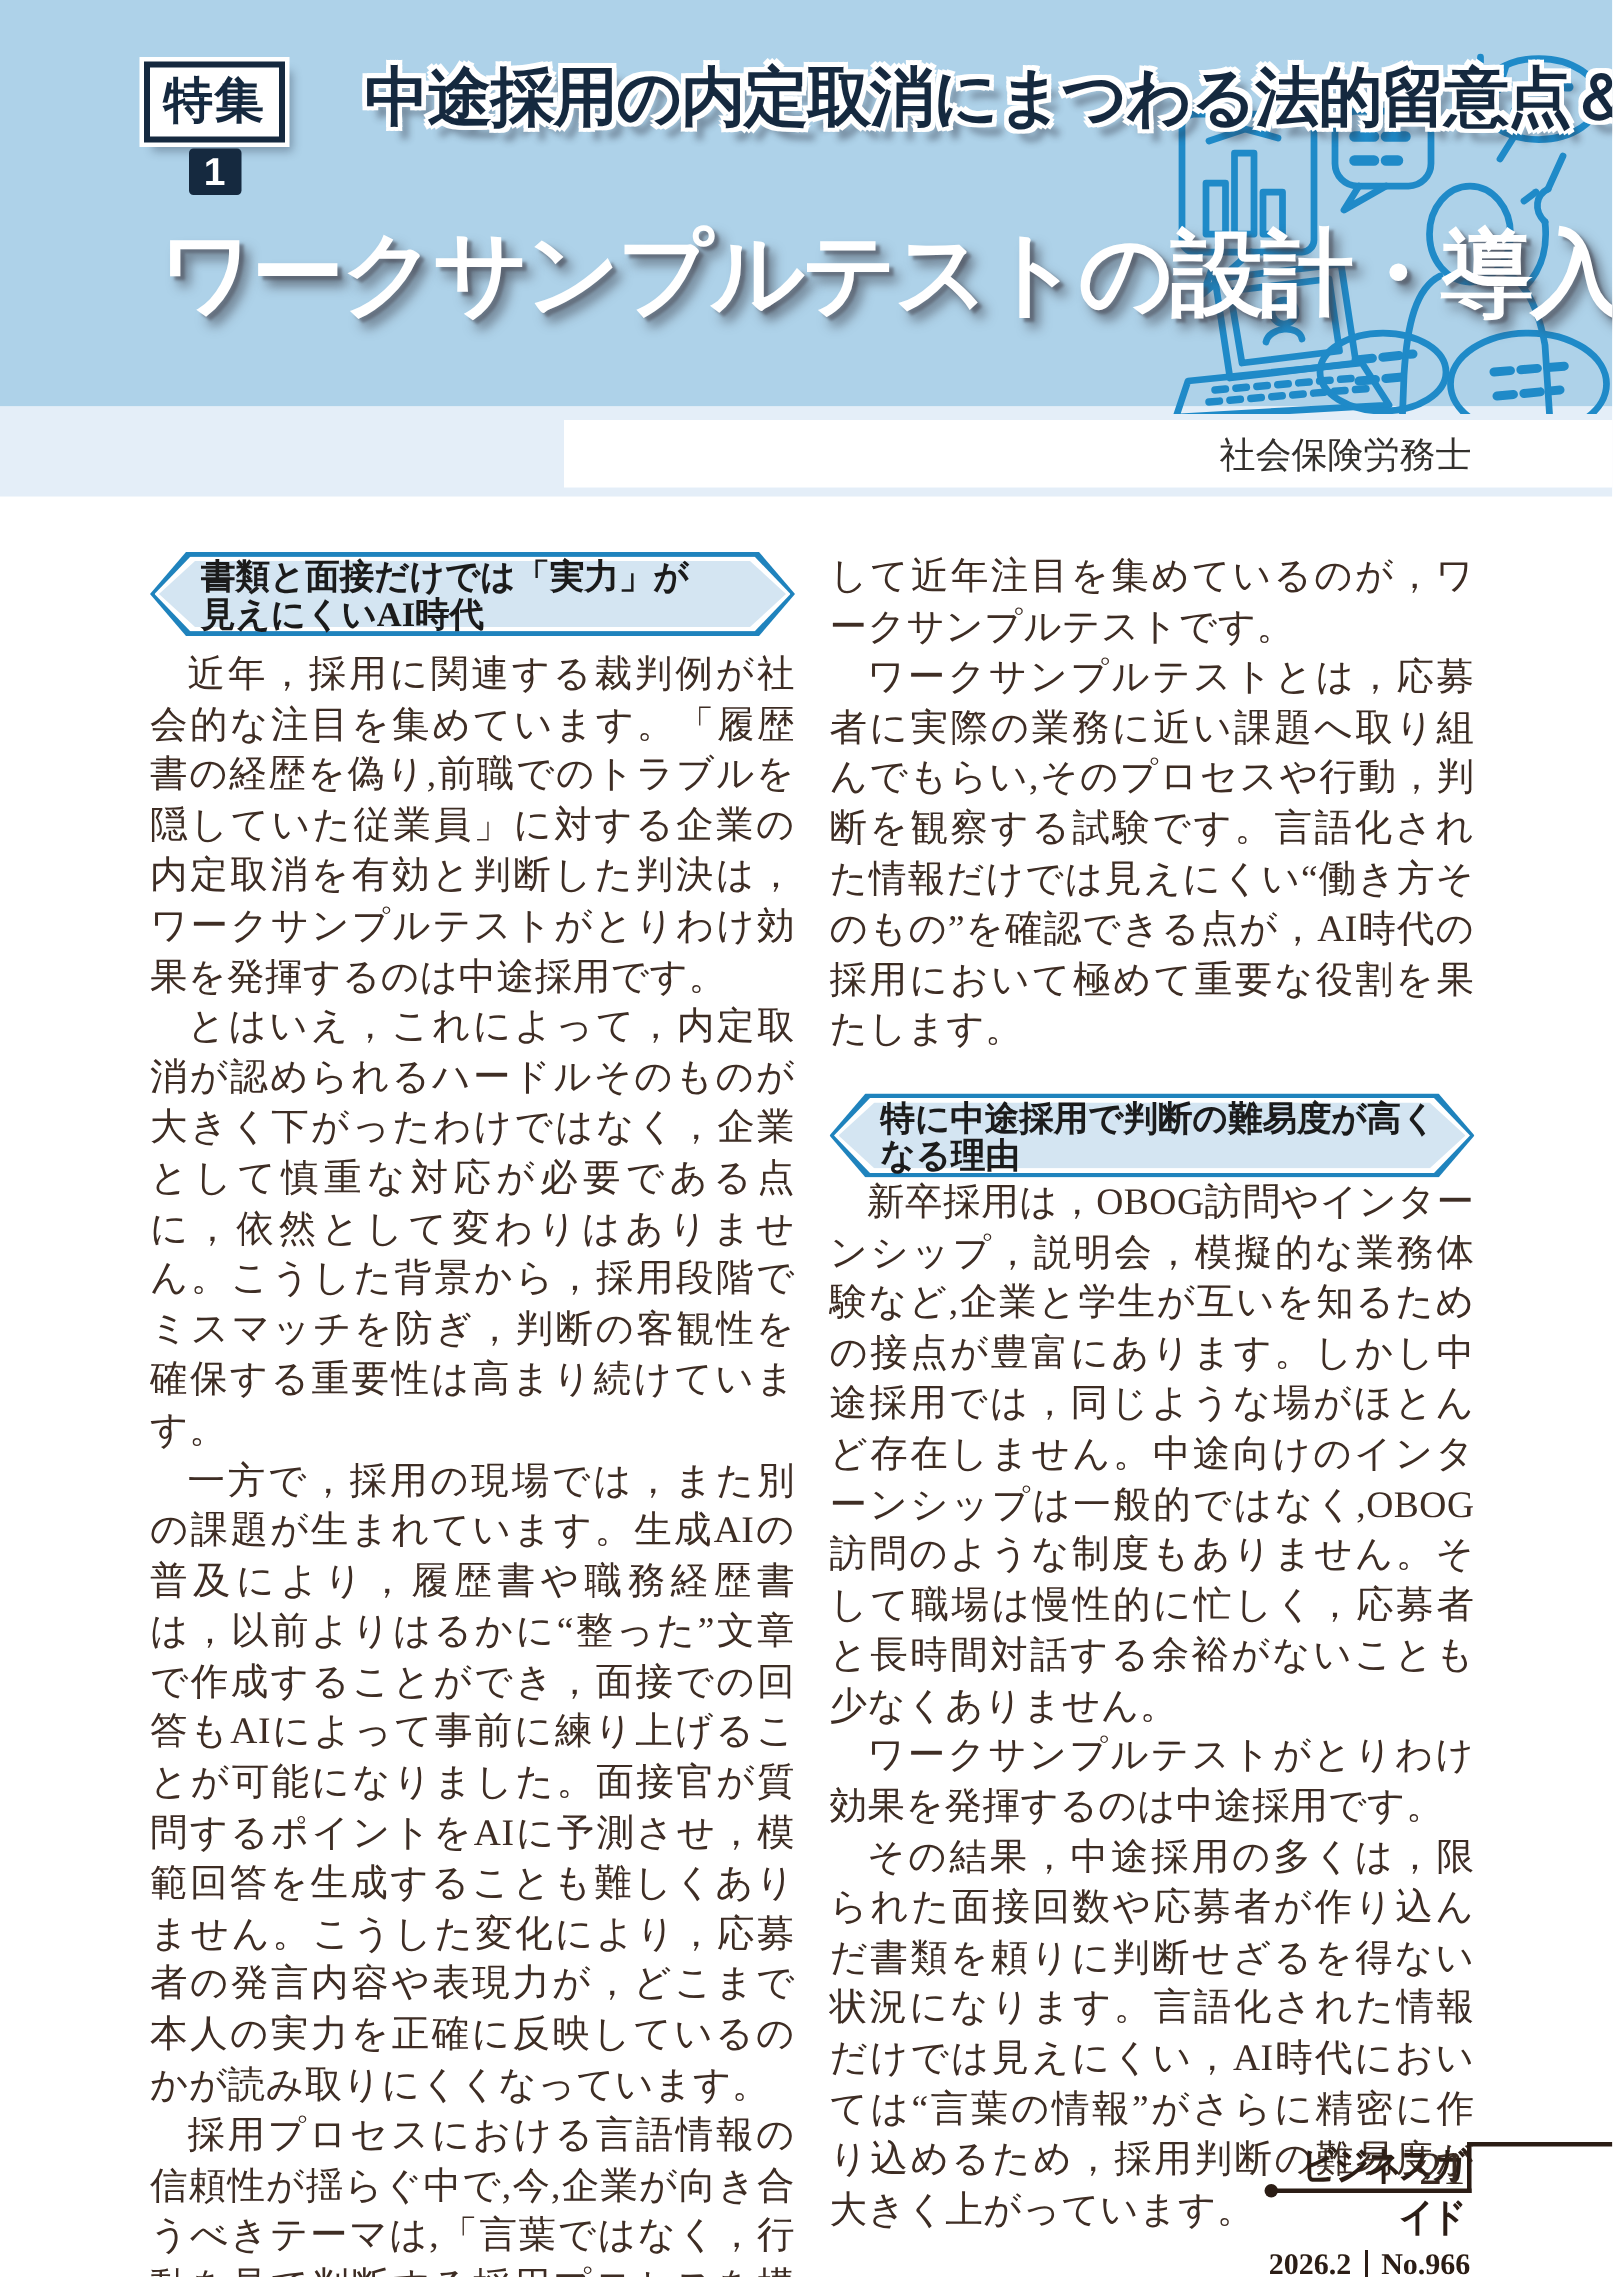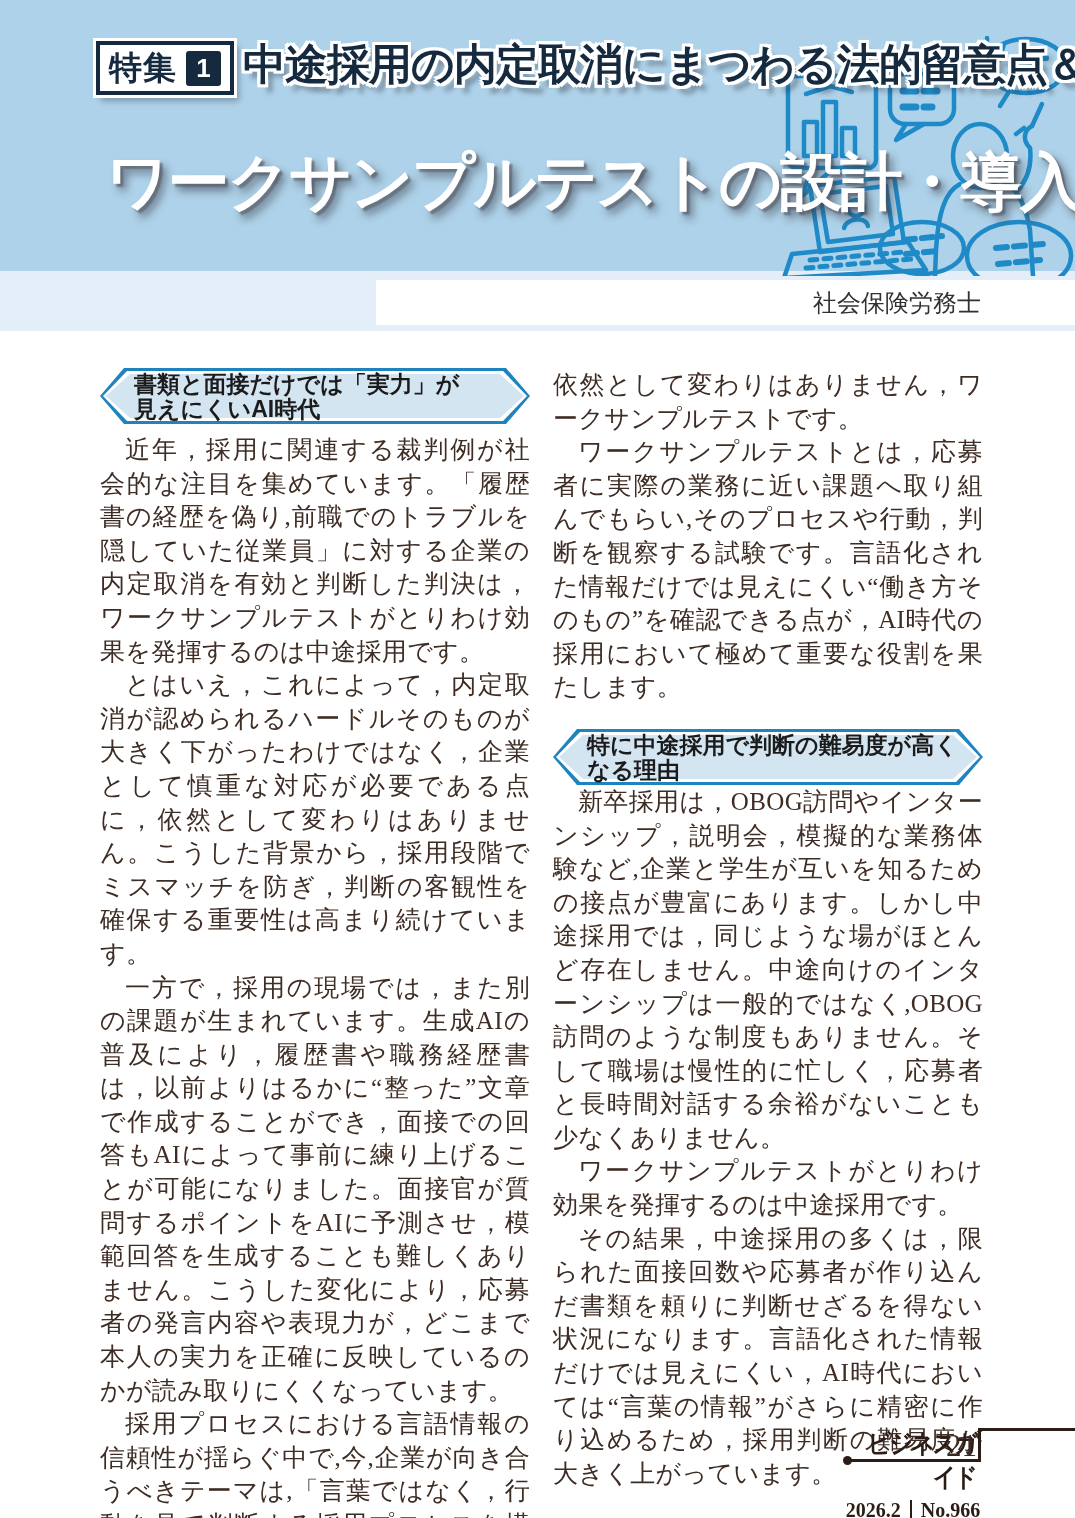--- a/index.html
+++ b/index.html
@@ -6,21 +6,21 @@
   .page{position:relative;width:1075px;height:1518px;background:#ffffff;overflow:hidden;
         font-family:"Liberation Sans","DejaVu Sans",sans-serif;}
 
   
   .header-band{position:absolute;left:0;top:0;width:1075px;height:271px;background:#aed2e9;}
   .sub-band{position:absolute;left:0;top:271px;width:1075px;height:60px;background:#e4eef8;}
 
   .badge{position:absolute;left:96px;top:41px;height:54px;background:#ffffff;
          border:4px solid #15293f;box-sizing:border-box;display:flex;align-items:center;
          gap:9px;padding:0 9px;z-index:3;
-         box-shadow:0 0 0 3px #ffffff,5px 6px 6px rgba(30,40,60,.35);}
+         box-shadow:0 0 0 3px #ffffff,5px 6px 6px rgba(30,40,60,.35);flex-direction:column;}
   .badge-label{font-size:33px;font-weight:900;color:#15293f;letter-spacing:1px;}
   .badge-num{width:35px;height:35px;background:#15293f;color:#ffffff;font-size:26px;font-weight:900;
              display:flex;align-items:center;justify-content:center;border-radius:3px;}
 
   .series-title{position:absolute;left:243px;top:36px;font-size:43px;font-weight:900;color:#15293f;
       letter-spacing:-1px;white-space:nowrap;z-index:3;
       text-shadow:-3px -3px 0 #fff,0 -3px 0 #fff,3px -3px 0 #fff,-3px 0 0 #fff,3px 0 0 #fff,
                   -3px 3px 0 #fff,0 3px 0 #fff,3px 3px 0 #fff,7px 8px 5px rgba(40,45,60,.45);}
 
   .main-title{position:absolute;left:106px;top:140px;font-size:62px;font-weight:900;color:#ffffff;
@@ -41,21 +41,21 @@
   .col-left{left:100px;}
   .col-right{left:553px;}
 
   .hexbox{position:relative;height:56px;}
   .hexbox .l1,.hexbox .l2,.hexbox .l3{position:absolute;
       clip-path:polygon(24px 0,calc(100% - 24px) 0,100% 50%,calc(100% - 24px) 100%,24px 100%,0 50%);}
   .hexbox .l1{inset:0;background:#1f83bd;}
   .hexbox .l2{inset:3px;background:#ffffff;}
   .hexbox .l3{inset:6px;background:#d4e5f2;}
   .hexbox .htext{position:absolute;inset:0;padding:4px 0 0 34px;font-size:23px;line-height:25px;
-      font-weight:bold;color:#1b1b1b;}
+      font-weight:bold;color:#1b1b1b;font-family:Liberation Serif, serif;}
 
   .bodytext{margin-top:9px;}
   .bodytext p{margin:0;font-family:"Liberation Serif","DejaVu Serif",serif;font-size:25px;
       line-height:33.6px;letter-spacing:.35px;color:#3e2d24;text-align:justify;text-indent:1em;}
   .bodytext p.cont{text-indent:0;}
   .col-right .bodytext{margin-top:0;}
   .col-right .hexbox{margin-top:25px;}
 
   
   .f-dot{position:absolute;left:843px;top:1456px;width:9px;height:9px;border-radius:50%;background:#2b1d15;}
@@ -160,21 +160,21 @@
     <div class="bodytext">
       <p>近年，採用に関連する裁判例が社会的な注目を集めています。「履歴書の経歴を偽り,前職でのトラブルを隠していた従業員」に対する企業の内定取消を有効と判断した判決は，ワークサンプルテストがとりわけ効果を発揮するのは中途採用です。</p>
       <p>とはいえ，これによって，内定取消が認められるハードルそのものが大きく下がったわけではなく，企業として慎重な対応が必要である点に，依然として変わりはありません。こうした背景から，採用段階でミスマッチを防ぎ，判断の客観性を確保する重要性は高まり続けています。</p>
       <p>一方で，採用の現場では，また別の課題が生まれています。生成AIの普及により，履歴書や職務経歴書は，以前よりはるかに“整った”文章で作成することができ，面接での回答もAIによって事前に練り上げることが可能になりました。面接官が質問するポイントをAIに予測させ，模範回答を生成することも難しくありません。こうした変化により，応募者の発言内容や表現力が，どこまで本人の実力を正確に反映しているのかが読み取りにくくなっています。</p>
       <p>採用プロセスにおける言語情報の信頼性が揺らぐ中で,今,企業が向き合うべきテーマは,「言葉ではなく，行動を見て判断する採用プロセスを構築できるか」ということです。そして，この課題に応える手法と</p>
     </div>
   </div>
 
   <div class="col col-right">
     <div class="bodytext">
-      <p class="cont">依然として変わりはありません，ワークサンプルテストです。</p>
+      <p class="cont">して近年注目を集めているのが，ワークサンプルテストです。</p>
       <p>ワークサンプルテストとは，応募者に実際の業務に近い課題へ取り組んでもらい,そのプロセスや行動，判断を観察する試験です。言語化された情報だけでは見えにくい“働き方そのもの”を確認できる点が，AI時代の採用において極めて重要な役割を果たします。</p>
     </div>
     <div class="hexbox">
       <div class="l1"></div>
       <div class="l2"></div>
       <div class="l3"></div>
       <div class="htext">
         <div>特に中途採用で判断の難易度が高く</div>
         <div>なる理由</div>
       </div>

